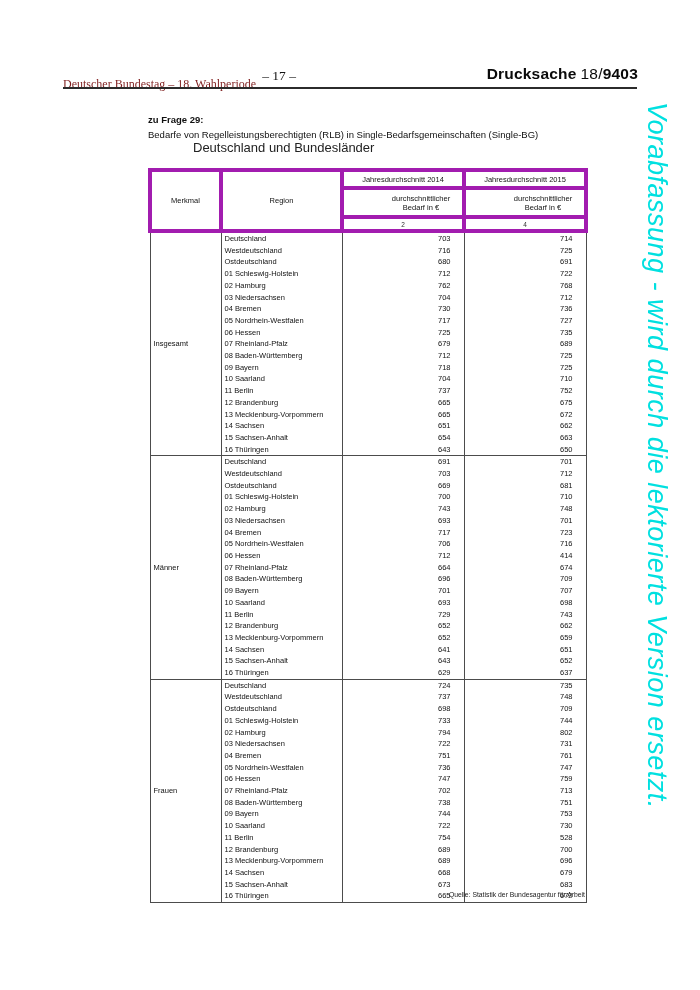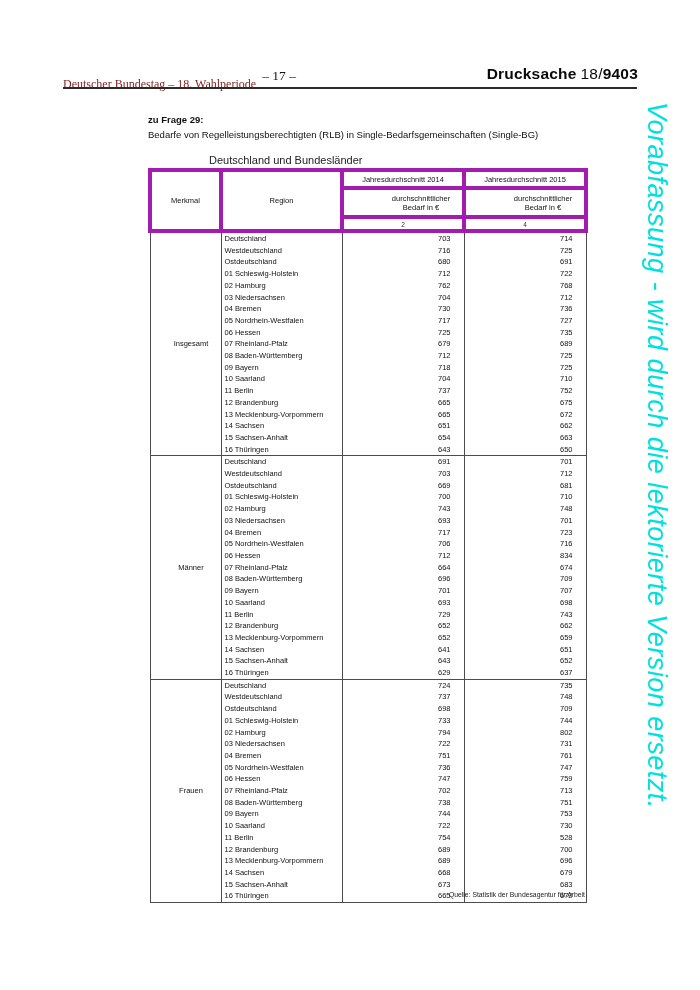--- a/index.html
+++ b/index.html
@@ -24,21 +24,21 @@
   .hdr-right .seg-light { font-weight:normal; }
   .hdr-right .seg-word { margin-right:4px; }
   .hdr-rule {
     position:absolute; left:63px; right:63px; top:87px; height:0;
     border-top:2px solid #2b2b2b;
   }
   
   .title-block { position:absolute; left:148px; top:114px; }
   .t-question { font-weight:bold; font-size:9.5px; margin:0 0 4px 0; }
   .t-main     { font-weight:normal; font-size:9.5px; margin:0 0 3px 0; }
-  .t-sub      { font-size:11px; line-height:9px; margin:16px; color:#222;padding-left:45px; }
+  .t-sub      { font-size:13px; line-height:9px; margin:0; color:#222;padding-left:45px; }
   
   .data-table {
     position:absolute; left:148px; top:168px; width:436px;
     border-collapse:collapse; table-layout:fixed;
     font-size:7.5px; color:#121212;
   }
   .data-table col.c1 { width:71px; }
   .data-table col.c2 { width:121px; }
   .data-table col.c3 { width:122px; }
   .data-table col.c4 { width:122px; }
@@ -48,21 +48,21 @@
   }
   .data-table .yhead   { height:14px; }
   .data-table .subhead { height:25px; line-height:9px;padding-left:36px; }
   .data-table .colnum  { height:10px; font-size:6.5px; color:#333; }
   .data-table td {
     border-left:1px solid #4c4c4c; border-right:1px solid #4c4c4c;
     padding:0; height:11.7px; line-height:11.7px; white-space:nowrap; overflow:hidden;
   }
   .data-table { border:1px solid #4c4c4c; }
   .data-table tr.group-start td { border-top:1px solid #4c4c4c; }
-  .data-table td.cell-group  { text-align:center; padding-left:11px; vertical-align:middle; line-height:10px; }
+  .data-table td.cell-group  { text-align:left; padding-left:3px; vertical-align:middle; line-height:10px; }
   .data-table td.cell-region { text-align:left; padding-left:3px; }
   .data-table td.cell-val    { text-align:right; padding-right:13px; }
   
   .source {
     position:absolute; left:148px; width:437px; top:891px;
     text-align:right; font-size:6.8px; color:#222;
   }
   
   .watermark {
     position:absolute; left:630px; top:102px; height:812px; width:42px;
@@ -242,21 +242,21 @@
         <td class="cell-val">723</td>
       </tr>
       <tr>
         <td class="cell-region">05 Nordrhein-Westfalen</td>
         <td class="cell-val">706</td>
         <td class="cell-val">716</td>
       </tr>
       <tr>
         <td class="cell-region">06 Hessen</td>
         <td class="cell-val">712</td>
-        <td class="cell-val">834</td>
+        <td class="cell-val">414</td>
       </tr>
       <tr>
         <td class="cell-region">07 Rheinland-Pfalz</td>
         <td class="cell-val">664</td>
         <td class="cell-val">674</td>
       </tr>
       <tr>
         <td class="cell-region">08 Baden-Württemberg</td>
         <td class="cell-val">696</td>
         <td class="cell-val">709</td>

